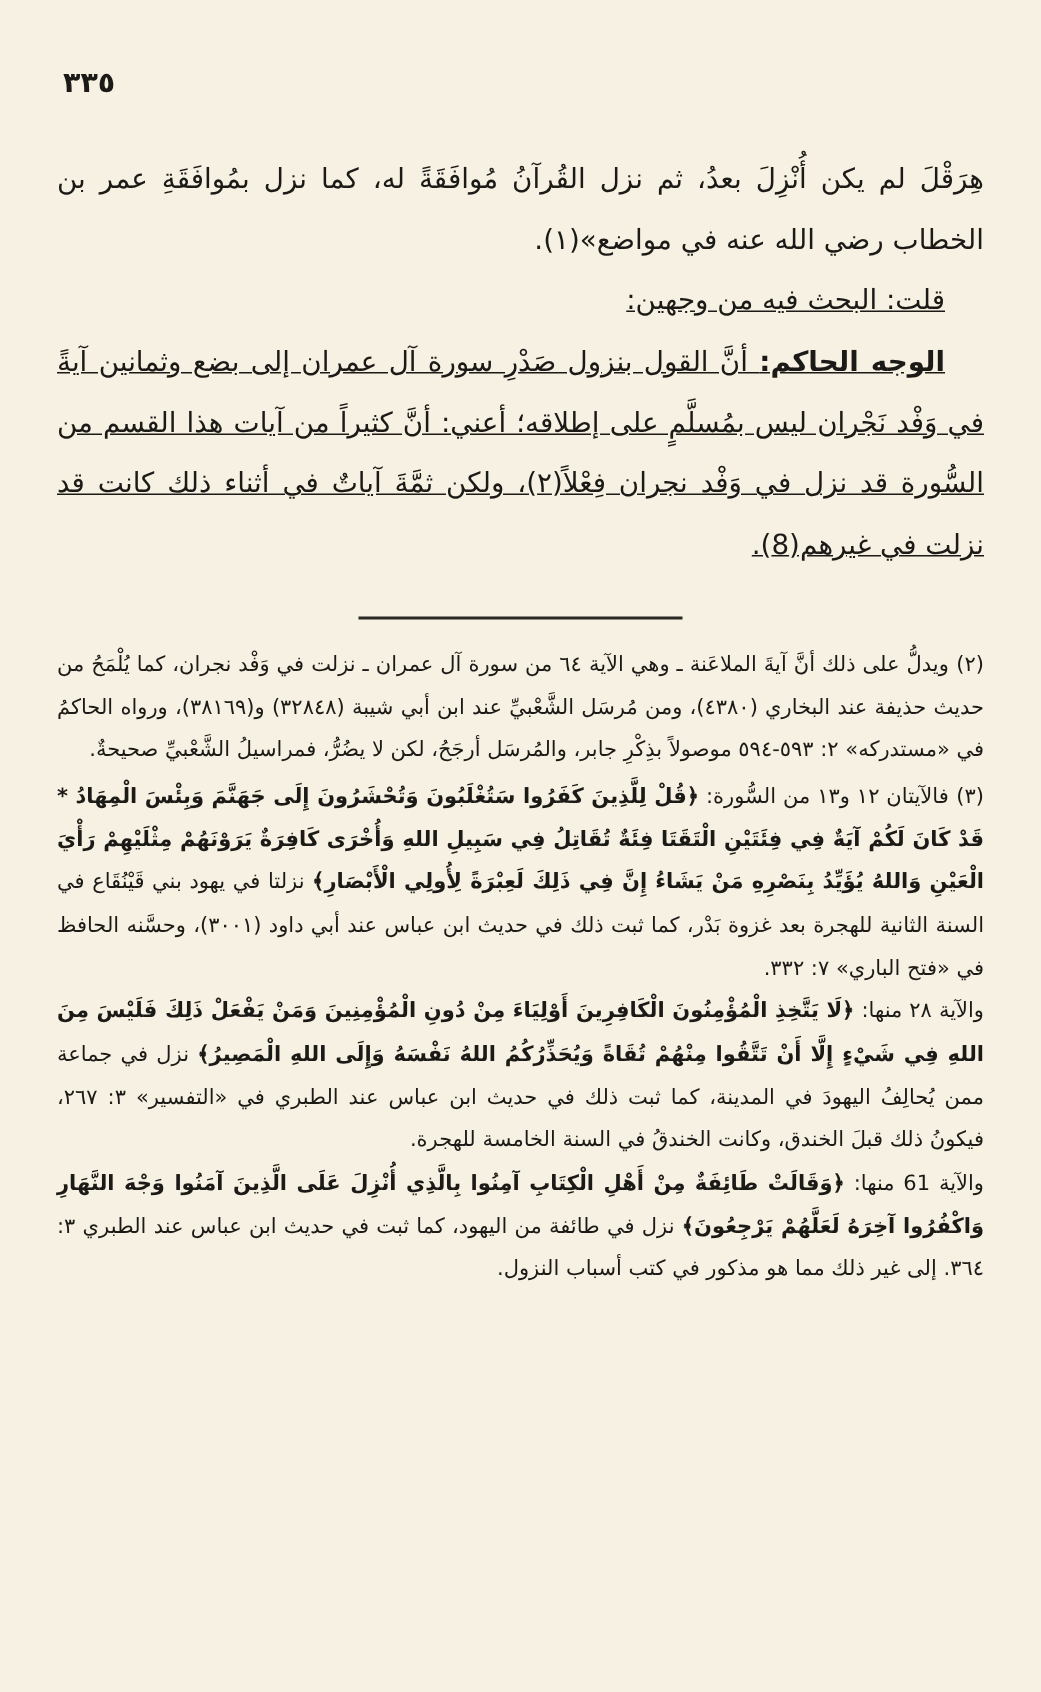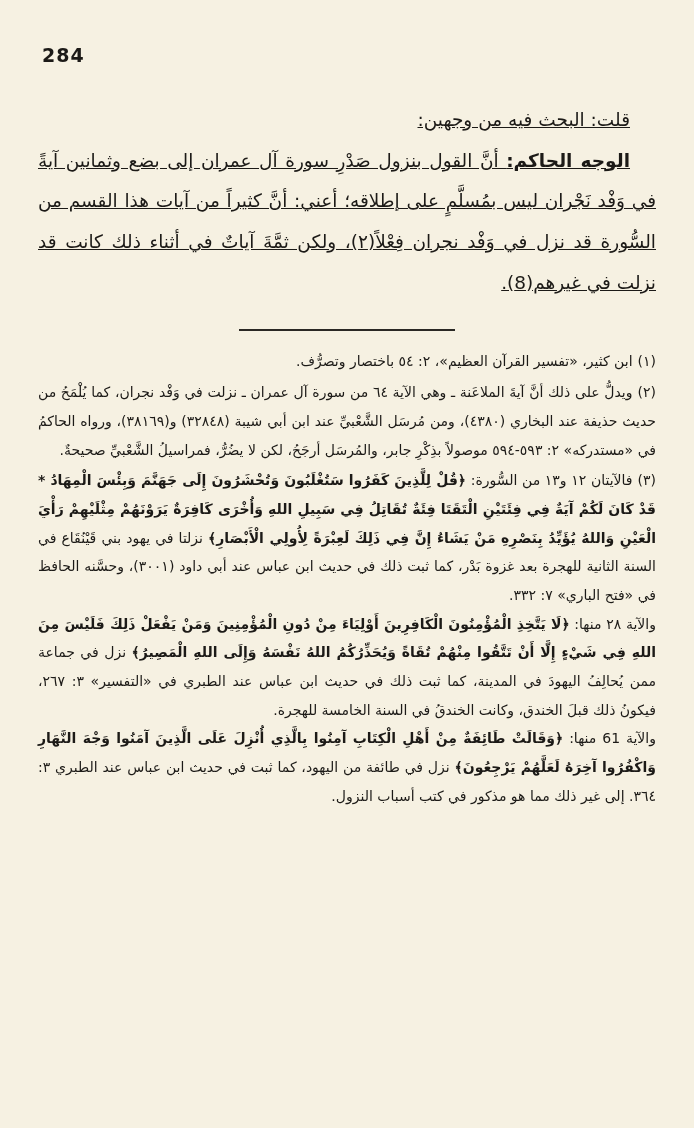--- a/index.html
+++ b/index.html
@@ -64,32 +64,32 @@
   }
   .quran {
     font-weight: bold;
   }
 </style>
 </head>
 <body>
 
 <div class="page">
 
-  <div class="page-number">284</div>
+  <div class="page-number">٣٣٥</div>
 
   <div class="body-text">
+    <p class="para">هِرَقْلَ لم يكن أُنْزِلَ بعدُ، ثم نزل القُرآنُ مُوافَقَةً له، كما نزل بمُوافَقَةِ عمر بن الخطاب رضي الله عنه في مواضع»(١).</p>
     <p class="para indent">قلت: البحث فيه من وجهين:</p>
     <p class="para indent"><span class="lead">الوجه الحاكم:</span><span> أنَّ القول بنزول صَدْرِ سورة آل عمران إلى بضع وثمانين آيةً في وَفْد نَجْران ليس بمُسلَّمٍ على إطلاقه؛ أعني: أنَّ كثيراً من آيات هذا القسم من السُّورة قد نزل في وَفْد نجران فِعْلاً(٢)، ولكن ثمَّةَ آياتٌ في أثناء ذلك كانت قد نزلت في غيرهم(8).</span></p>
   </div>
 
   <div class="fn-sep"></div>
 
   <div class="footnotes">
 
-    <p class="fn"><span class="fn-marker">(١)</span><span>ابن كثير، «تفسير القرآن العظيم»، ٢: ٥٤ باختصار وتصرُّف.</span></p>
 
     <p class="fn"><span class="fn-marker">(٢)</span><span>ويدلُّ على ذلك أنَّ آيةَ الملاعَنة ـ وهي الآية ٦٤ من سورة آل عمران ـ نزلت في وَفْد نجران، كما يُلْمَحُ من حديث حذيفة عند البخاري (٤٣٨٠)، ومن مُرسَل الشَّعْبيِّ عند ابن أبي شيبة (٣٢٨٤٨) و(٣٨١٦٩)، ورواه الحاكمُ في «مستدركه» ٢: ٥٩٣-٥٩٤ موصولاً بذِكْرِ جابر، والمُرسَل أرجَحُ، لكن لا يضُرُّ، فمراسيلُ الشَّعْبيِّ صحيحةٌ.</span></p>
 
     <div class="fn">
       <p class="fn-sub"><span class="fn-marker">(٣)</span><span>فالآيتان ١٢ و١٣ من السُّورة: </span><span class="quran">﴿قُلْ لِلَّذِينَ كَفَرُوا سَتُغْلَبُونَ وَتُحْشَرُونَ إِلَى جَهَنَّمَ وَبِئْسَ الْمِهَادُ * قَدْ كَانَ لَكُمْ آيَةٌ فِي فِئَتَيْنِ الْتَقَتَا فِئَةٌ تُقَاتِلُ فِي سَبِيلِ اللهِ وَأُخْرَى كَافِرَةٌ يَرَوْنَهُمْ مِثْلَيْهِمْ رَأْيَ الْعَيْنِ وَاللهُ يُؤَيِّدُ بِنَصْرِهِ مَنْ يَشَاءُ إِنَّ فِي ذَلِكَ لَعِبْرَةً لِأُولِي الْأَبْصَارِ﴾</span><span> نزلتا في يهود بني قَيْنُقَاع في السنة الثانية للهجرة بعد غزوة بَدْر، كما ثبت ذلك في حديث ابن عباس عند أبي داود (٣٠٠١)، وحسَّنه الحافظ في «فتح الباري» ٧: ٣٣٢.</span></p>
       <p class="fn-sub"><span>والآية ٢٨ منها: </span><span class="quran">﴿لَا يَتَّخِذِ الْمُؤْمِنُونَ الْكَافِرِينَ أَوْلِيَاءَ مِنْ دُونِ الْمُؤْمِنِينَ وَمَنْ يَفْعَلْ ذَلِكَ فَلَيْسَ مِنَ اللهِ فِي شَيْءٍ إِلَّا أَنْ تَتَّقُوا مِنْهُمْ تُقَاةً وَيُحَذِّرُكُمُ اللهُ نَفْسَهُ وَإِلَى اللهِ الْمَصِيرُ﴾</span><span> نزل في جماعة ممن يُحالِفُ اليهودَ في المدينة، كما ثبت ذلك في حديث ابن عباس عند الطبري في «التفسير» ٣: ٢٦٧، فيكونُ ذلك قبلَ الخندق، وكانت الخندقُ في السنة الخامسة للهجرة.</span></p>
       <p class="fn-sub"><span>والآية 61 منها: </span><span class="quran">﴿وَقَالَتْ طَائِفَةٌ مِنْ أَهْلِ الْكِتَابِ آمِنُوا بِالَّذِي أُنْزِلَ عَلَى الَّذِينَ آمَنُوا وَجْهَ النَّهَارِ وَاكْفُرُوا آخِرَهُ لَعَلَّهُمْ يَرْجِعُونَ﴾</span><span> نزل في طائفة من اليهود، كما ثبت في حديث ابن عباس عند الطبري ٣: ٣٦٤. إلى غير ذلك مما هو مذكور في كتب أسباب النزول.</span></p>
     </div>
 
   </div>

